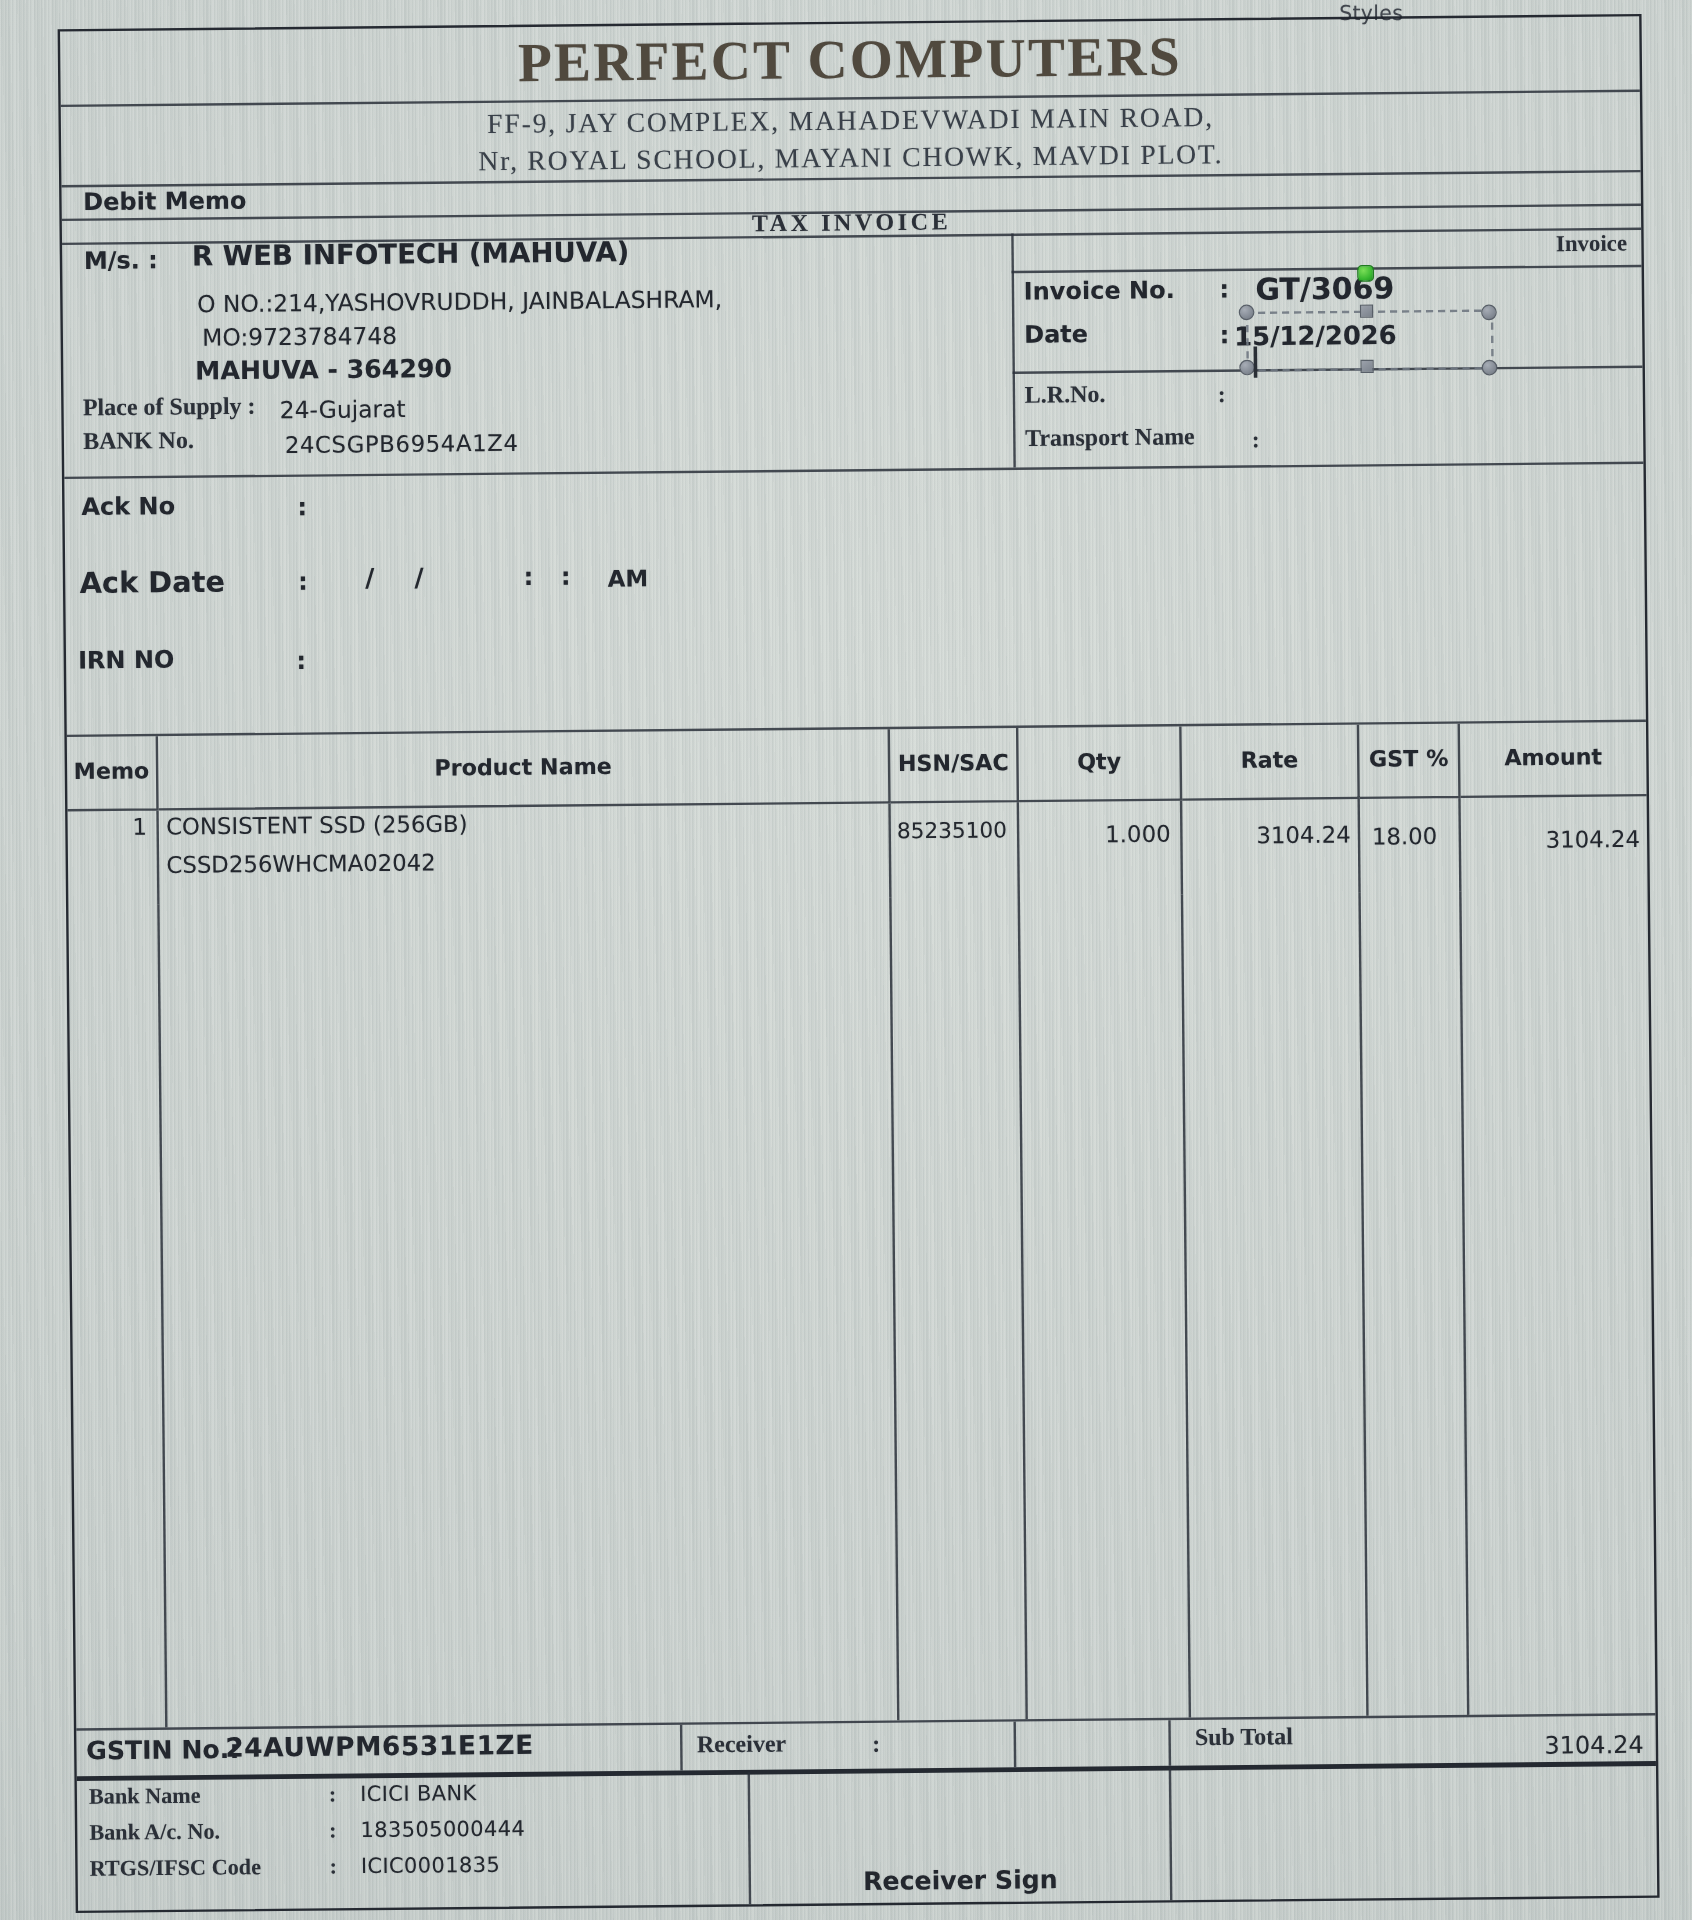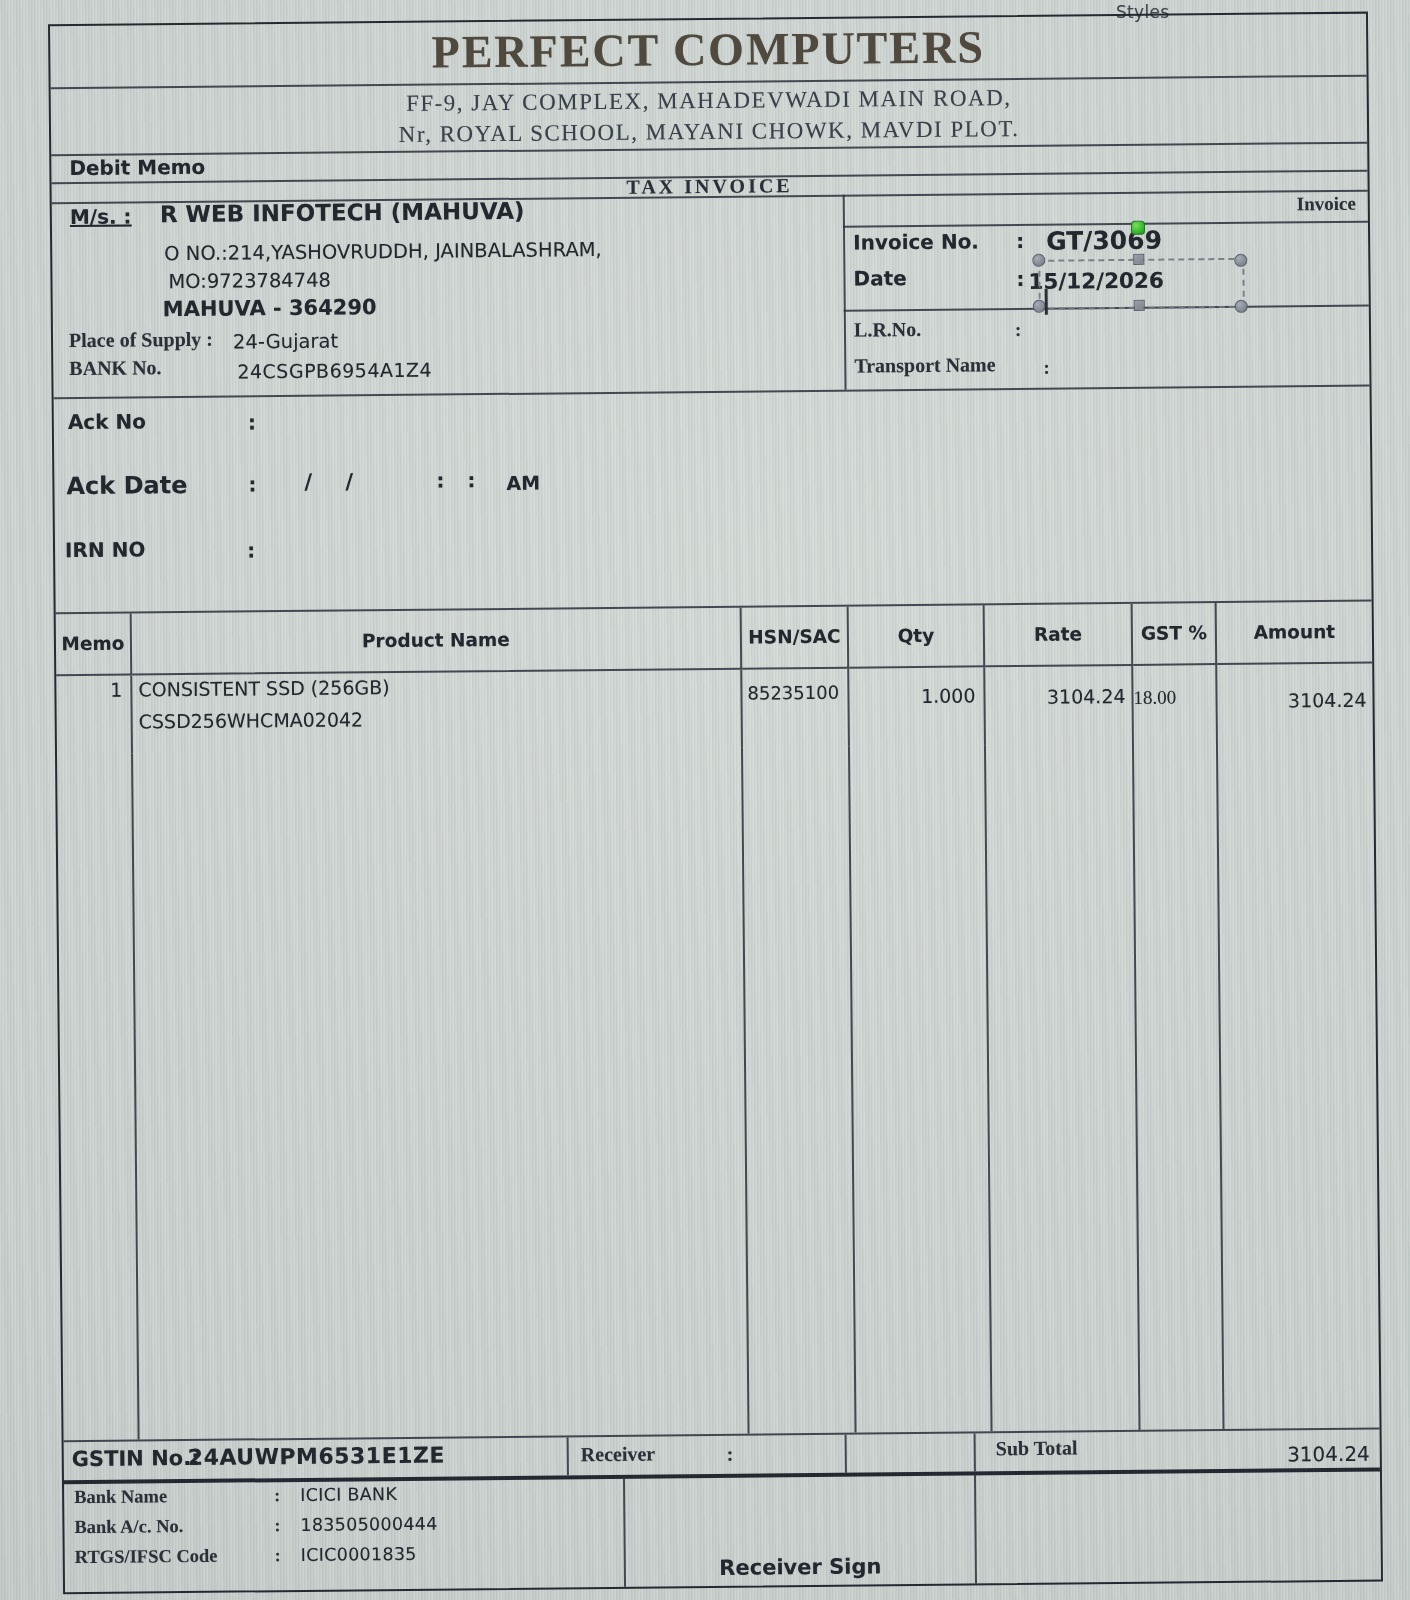--- a/index.html
+++ b/index.html
@@ -124,21 +124,21 @@
     <div class="t sans b" style="left:18px; top:130px; font-size:20px;">Debit Memo</div>
     <div class="hline" style="top:156px;"></div>
 
     <div class="t center serif b" style="top:155px; font-size:20px; letter-spacing:3px;">TAX INVOICE</div>
     <div class="hline" style="top:176px;"></div>
 
     <div class="vline" style="left:791px; top:176px; height:195px;"></div>
     <div class="t serif b" style="right:12px; top:179px; font-size:19px;">Invoice</div>
     <div class="hline" style="top:207px; left:791px;"></div>
 
-    <div class="t sans b" style="left:18px; top:179px; font-size:20px;text-decoration:underline;">M/s. :</div>
+    <div class="t sans b" style="left:18px; top:179px; font-size:20px;">M/s. :</div>
     <div class="t sans b" style="left:108px; top:176px; font-size:23px;">R WEB INFOTECH (MAHUVA)</div>
     <div class="t sans" style="left:112px; top:217px; font-size:19.5px;">O NO.:214,YASHOVRUDDH, JAINBALASHRAM,</div>
     <div class="t sans" style="left:116px; top:245px; font-size:19.5px;">MO:9723784748</div>
     <div class="t sans b" style="left:110px; top:272px; font-size:21px;">MAHUVA - 364290</div>
     <div class="t serif b" style="left:16px; top:303px; font-size:20px;">Place of Supply :</div>
     <div class="t sans" style="left:180px; top:306px; font-size:19.5px;">24-Gujarat</div>
     <div class="t serif b" style="left:16px; top:331px; font-size:20px;">BANK No.</div>
     <div class="t sans" style="left:184px; top:336px; font-size:19px; letter-spacing:.5px;">24CSGPB6954A1Z4</div>
 
     <div class="t sans b" style="left:801px; top:212px; font-size:20px;">Invoice No.</div>
@@ -190,21 +190,21 @@
       <div class="th">Amount</div>
 
       <div class="td" style="text-align:right; padding:2px 8px 0 0;">1</div>
       <div class="td" style="padding:2px 0 0 6px;">
         <span class="t sans" style="position:static; display:block;">CONSISTENT SSD (256GB)</span>
         <span class="t sans" style="position:static; display:block; margin-top:8px;">CSSD256WHCMA02042</span>
       </div>
       <div class="td" style="padding:12px 0 0 5px; font-size:18px;">85235100</div>
       <div class="td" style="text-align:right; padding:16px 8px 0 0;">1.000</div>
       <div class="td" style="text-align:right; padding:18px 6px 0 0;">3104.24</div>
-      <div class="td" style="text-align:left; padding:20px 8px 0 0;font-family:Liberation Serif, serif;">18.00</div>
+      <div class="td" style="text-align:center; padding:20px 8px 0 0;">18.00</div>
       <div class="td" style="text-align:right; padding:24px 6px 0 0;">3104.24</div>
 
       <div></div>
       <div></div>
       <div></div>
       <div></div>
       <div></div>
       <div></div>
       <div></div>
     </div>

